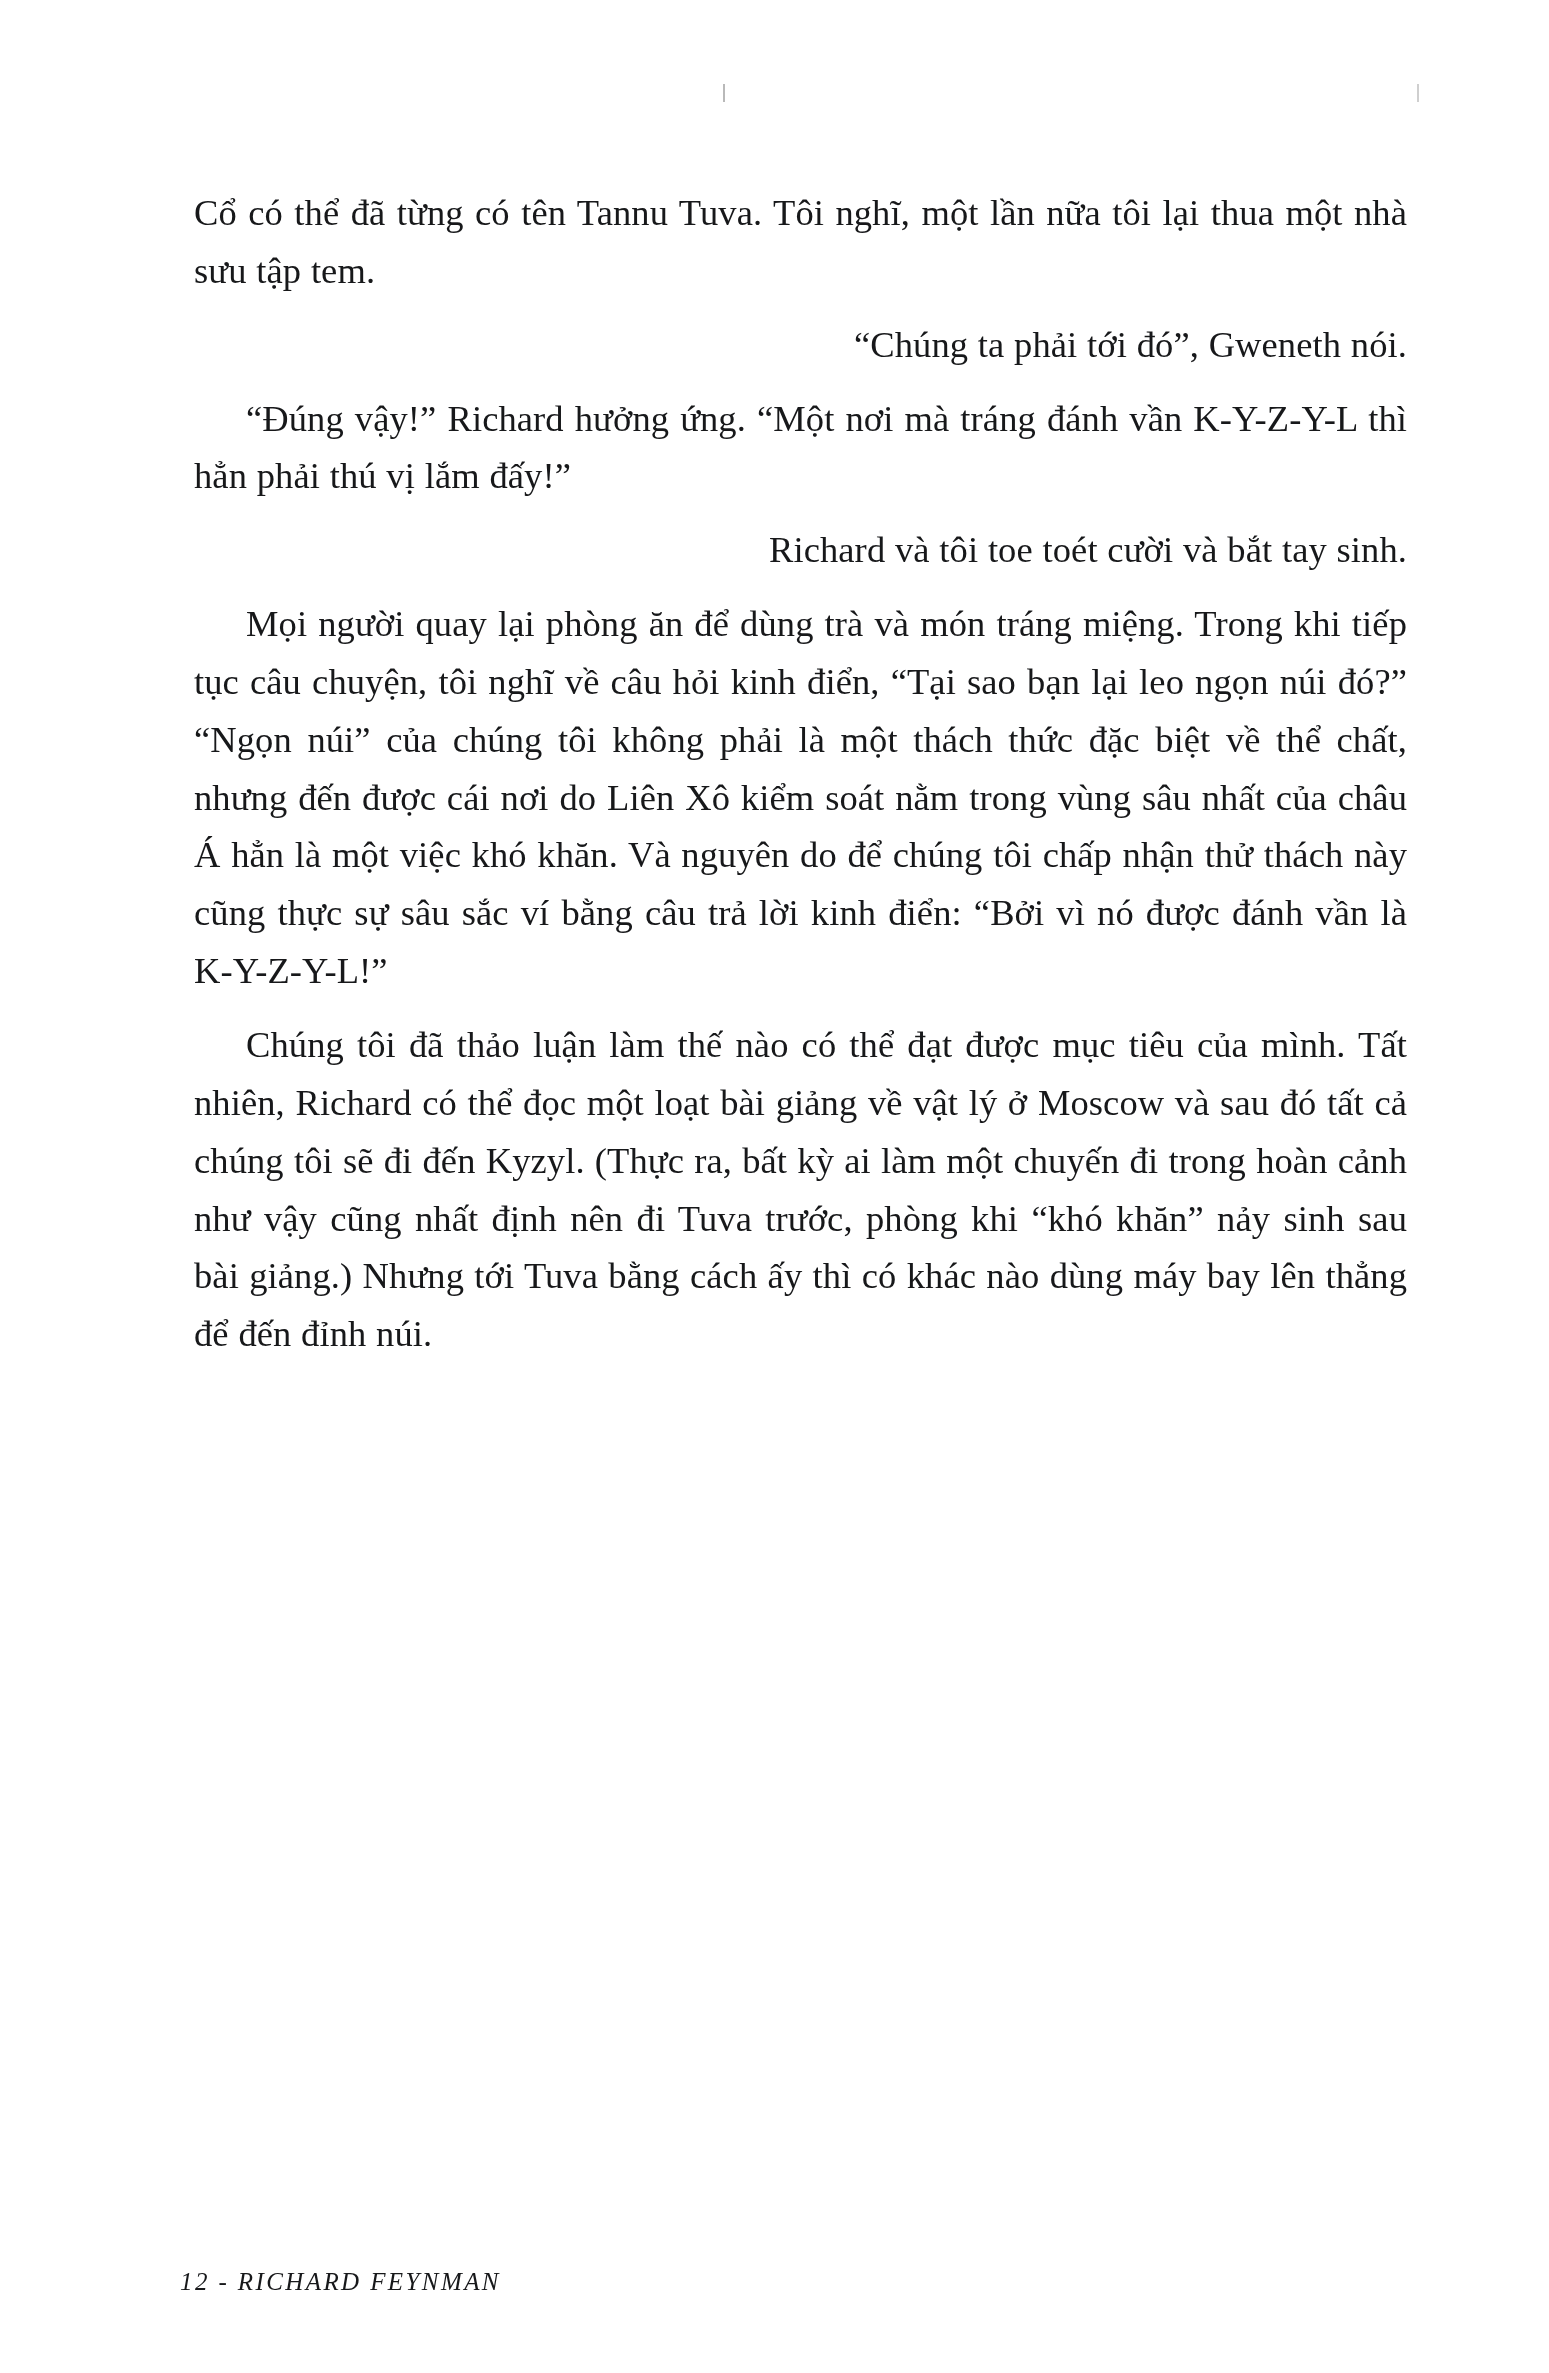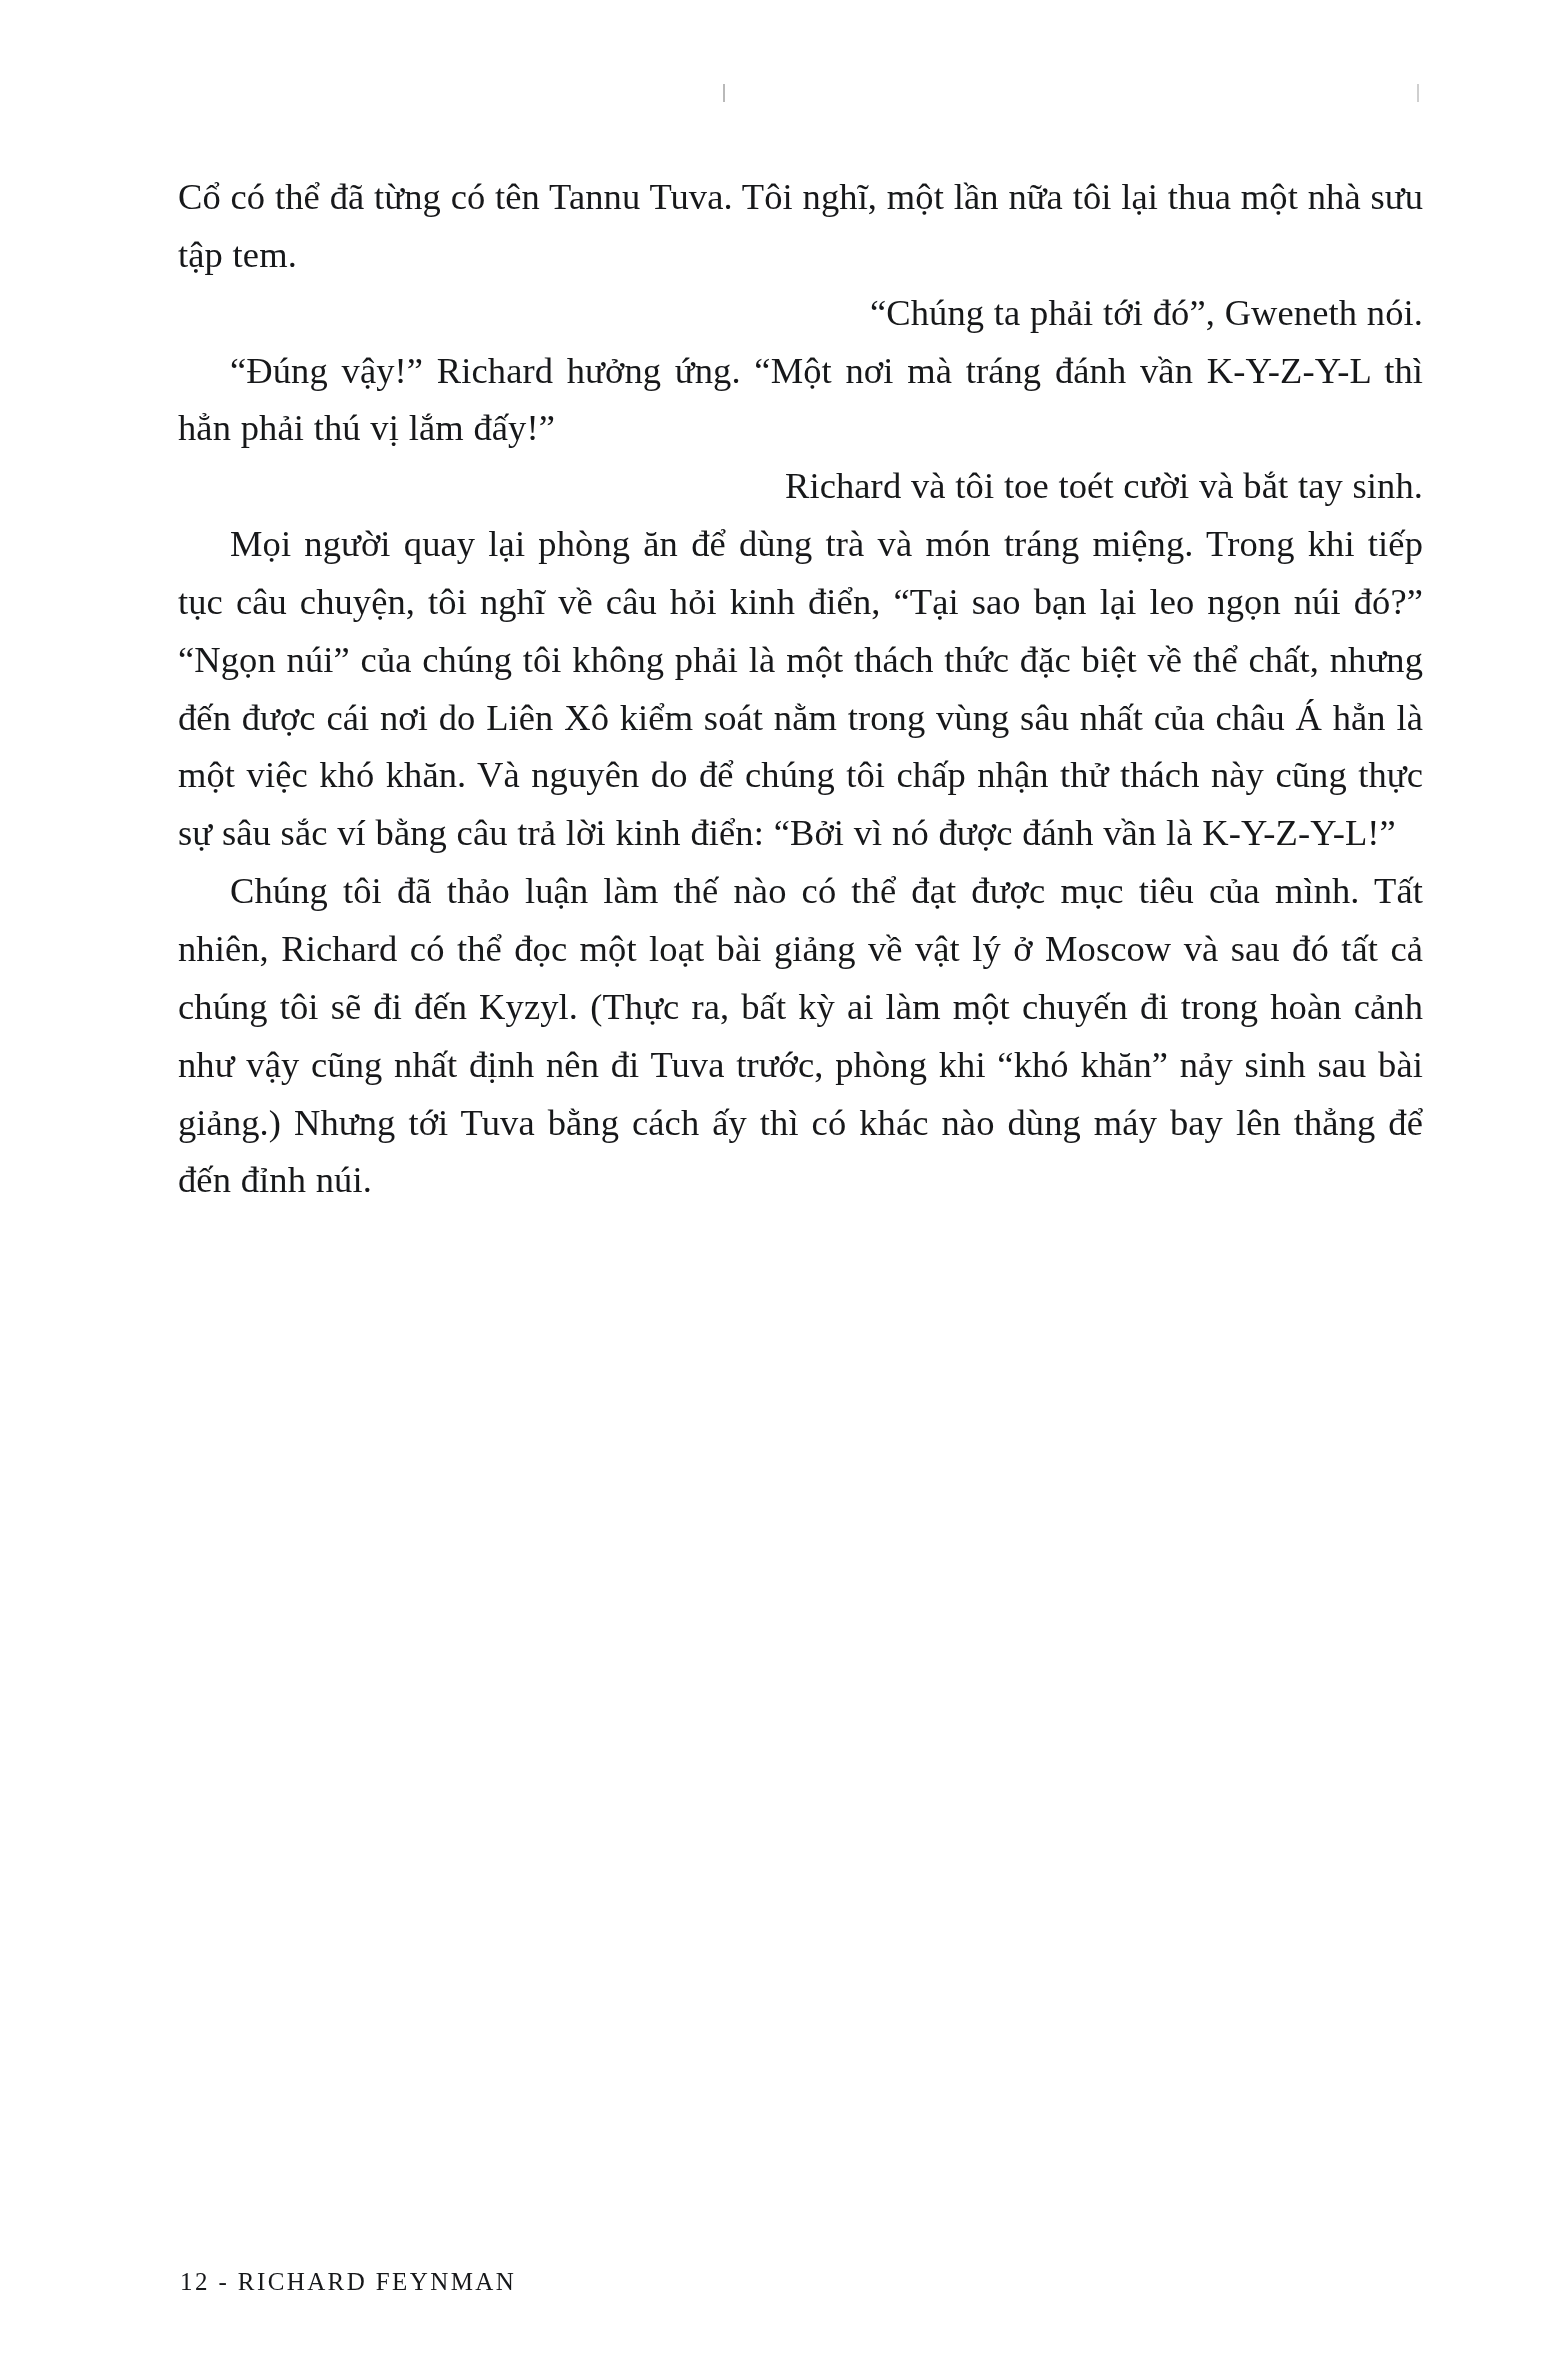--- a/index.html
+++ b/index.html
@@ -27,40 +27,41 @@
     position: absolute;
     left: 178px;
     top: 168px;
     width: 1245px;
   }
   .para {
     font-size: 36.5px;
     line-height: 1.585;
     text-align: justify;
     text-justify: inter-word;
-    margin: 0;
+    margin: 16px;
     letter-spacing: 0.1px;
     word-spacing: 0.5px;
   }
   .para.indent {
     text-indent: 52px;
   }
   .para.nojust {
     text-align: right;
   }
   .italic {
   }
   .footer {
     position: absolute;
     left: 180px;
     top: 2268px;
     font-size: 25px;
     letter-spacing: 2.4px;
     font-family: "Liberation Serif", serif;
     color: #17181a;
+    font-style: italic;
   }
   .tickmark {
     position: absolute;
     left: 723px;
     top: 84px;
     width: 2px;
     height: 18px;
     background: #b9b9b9;
   }
   .tickmark2 {

